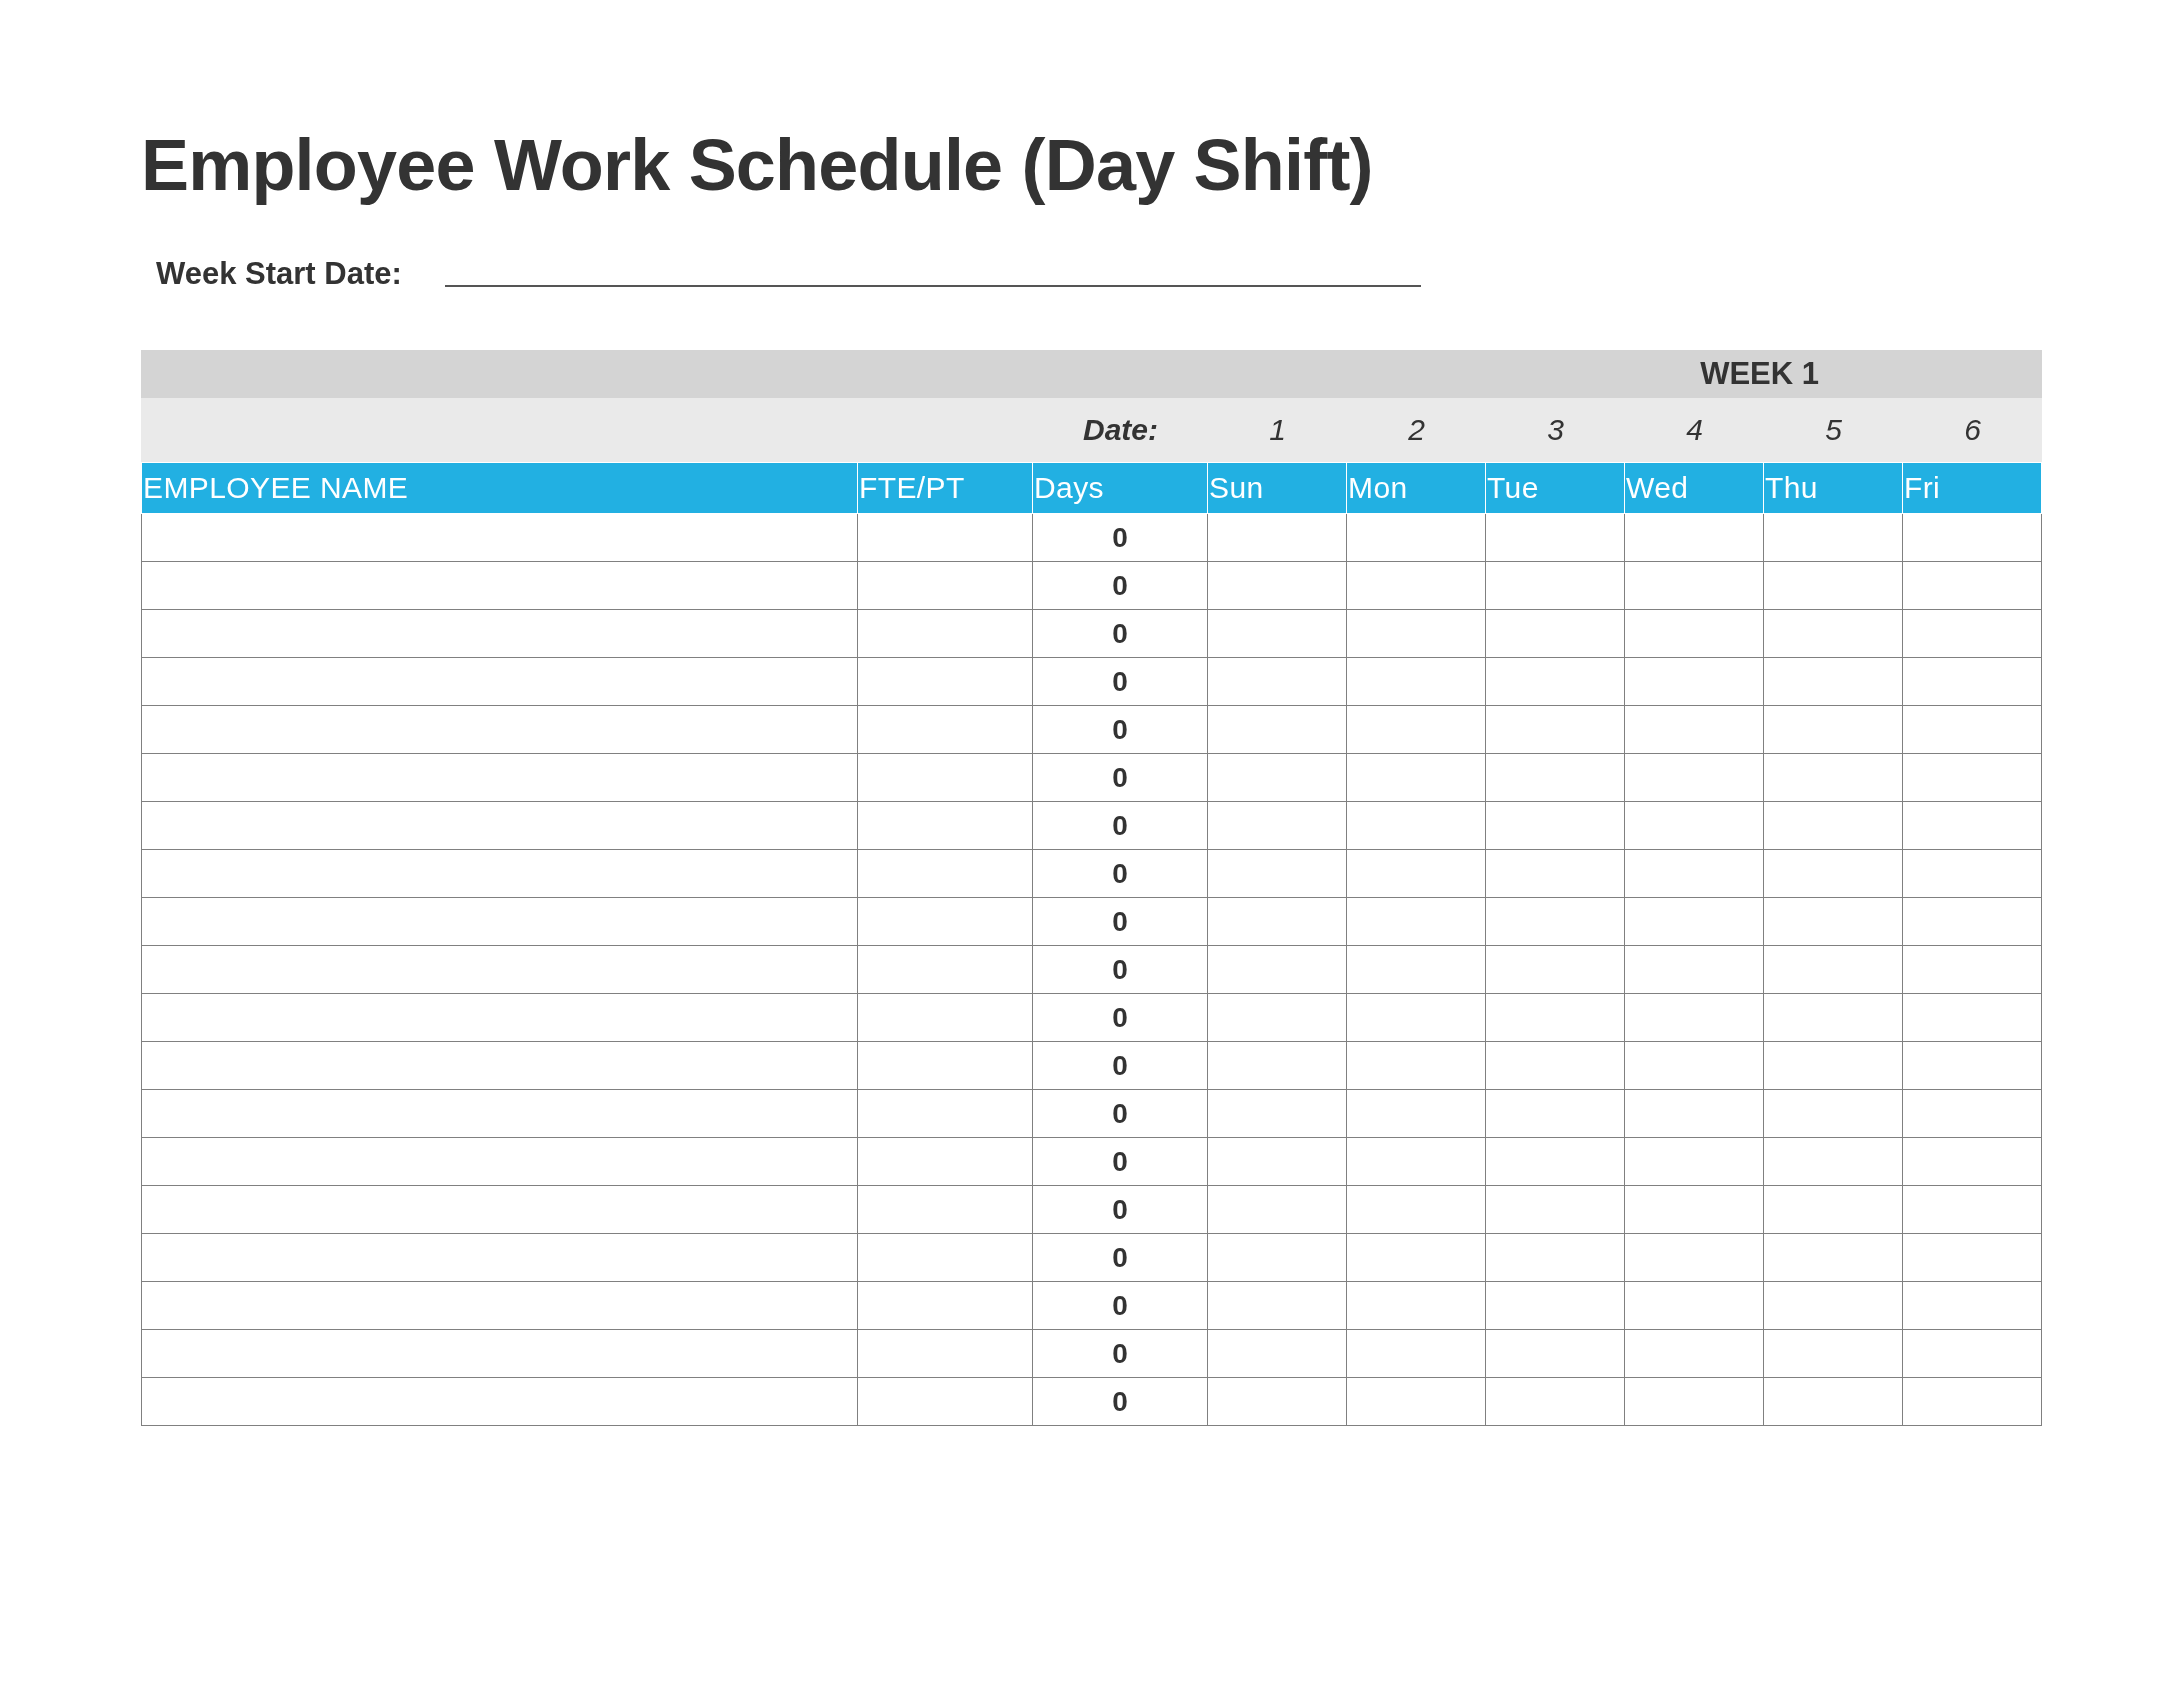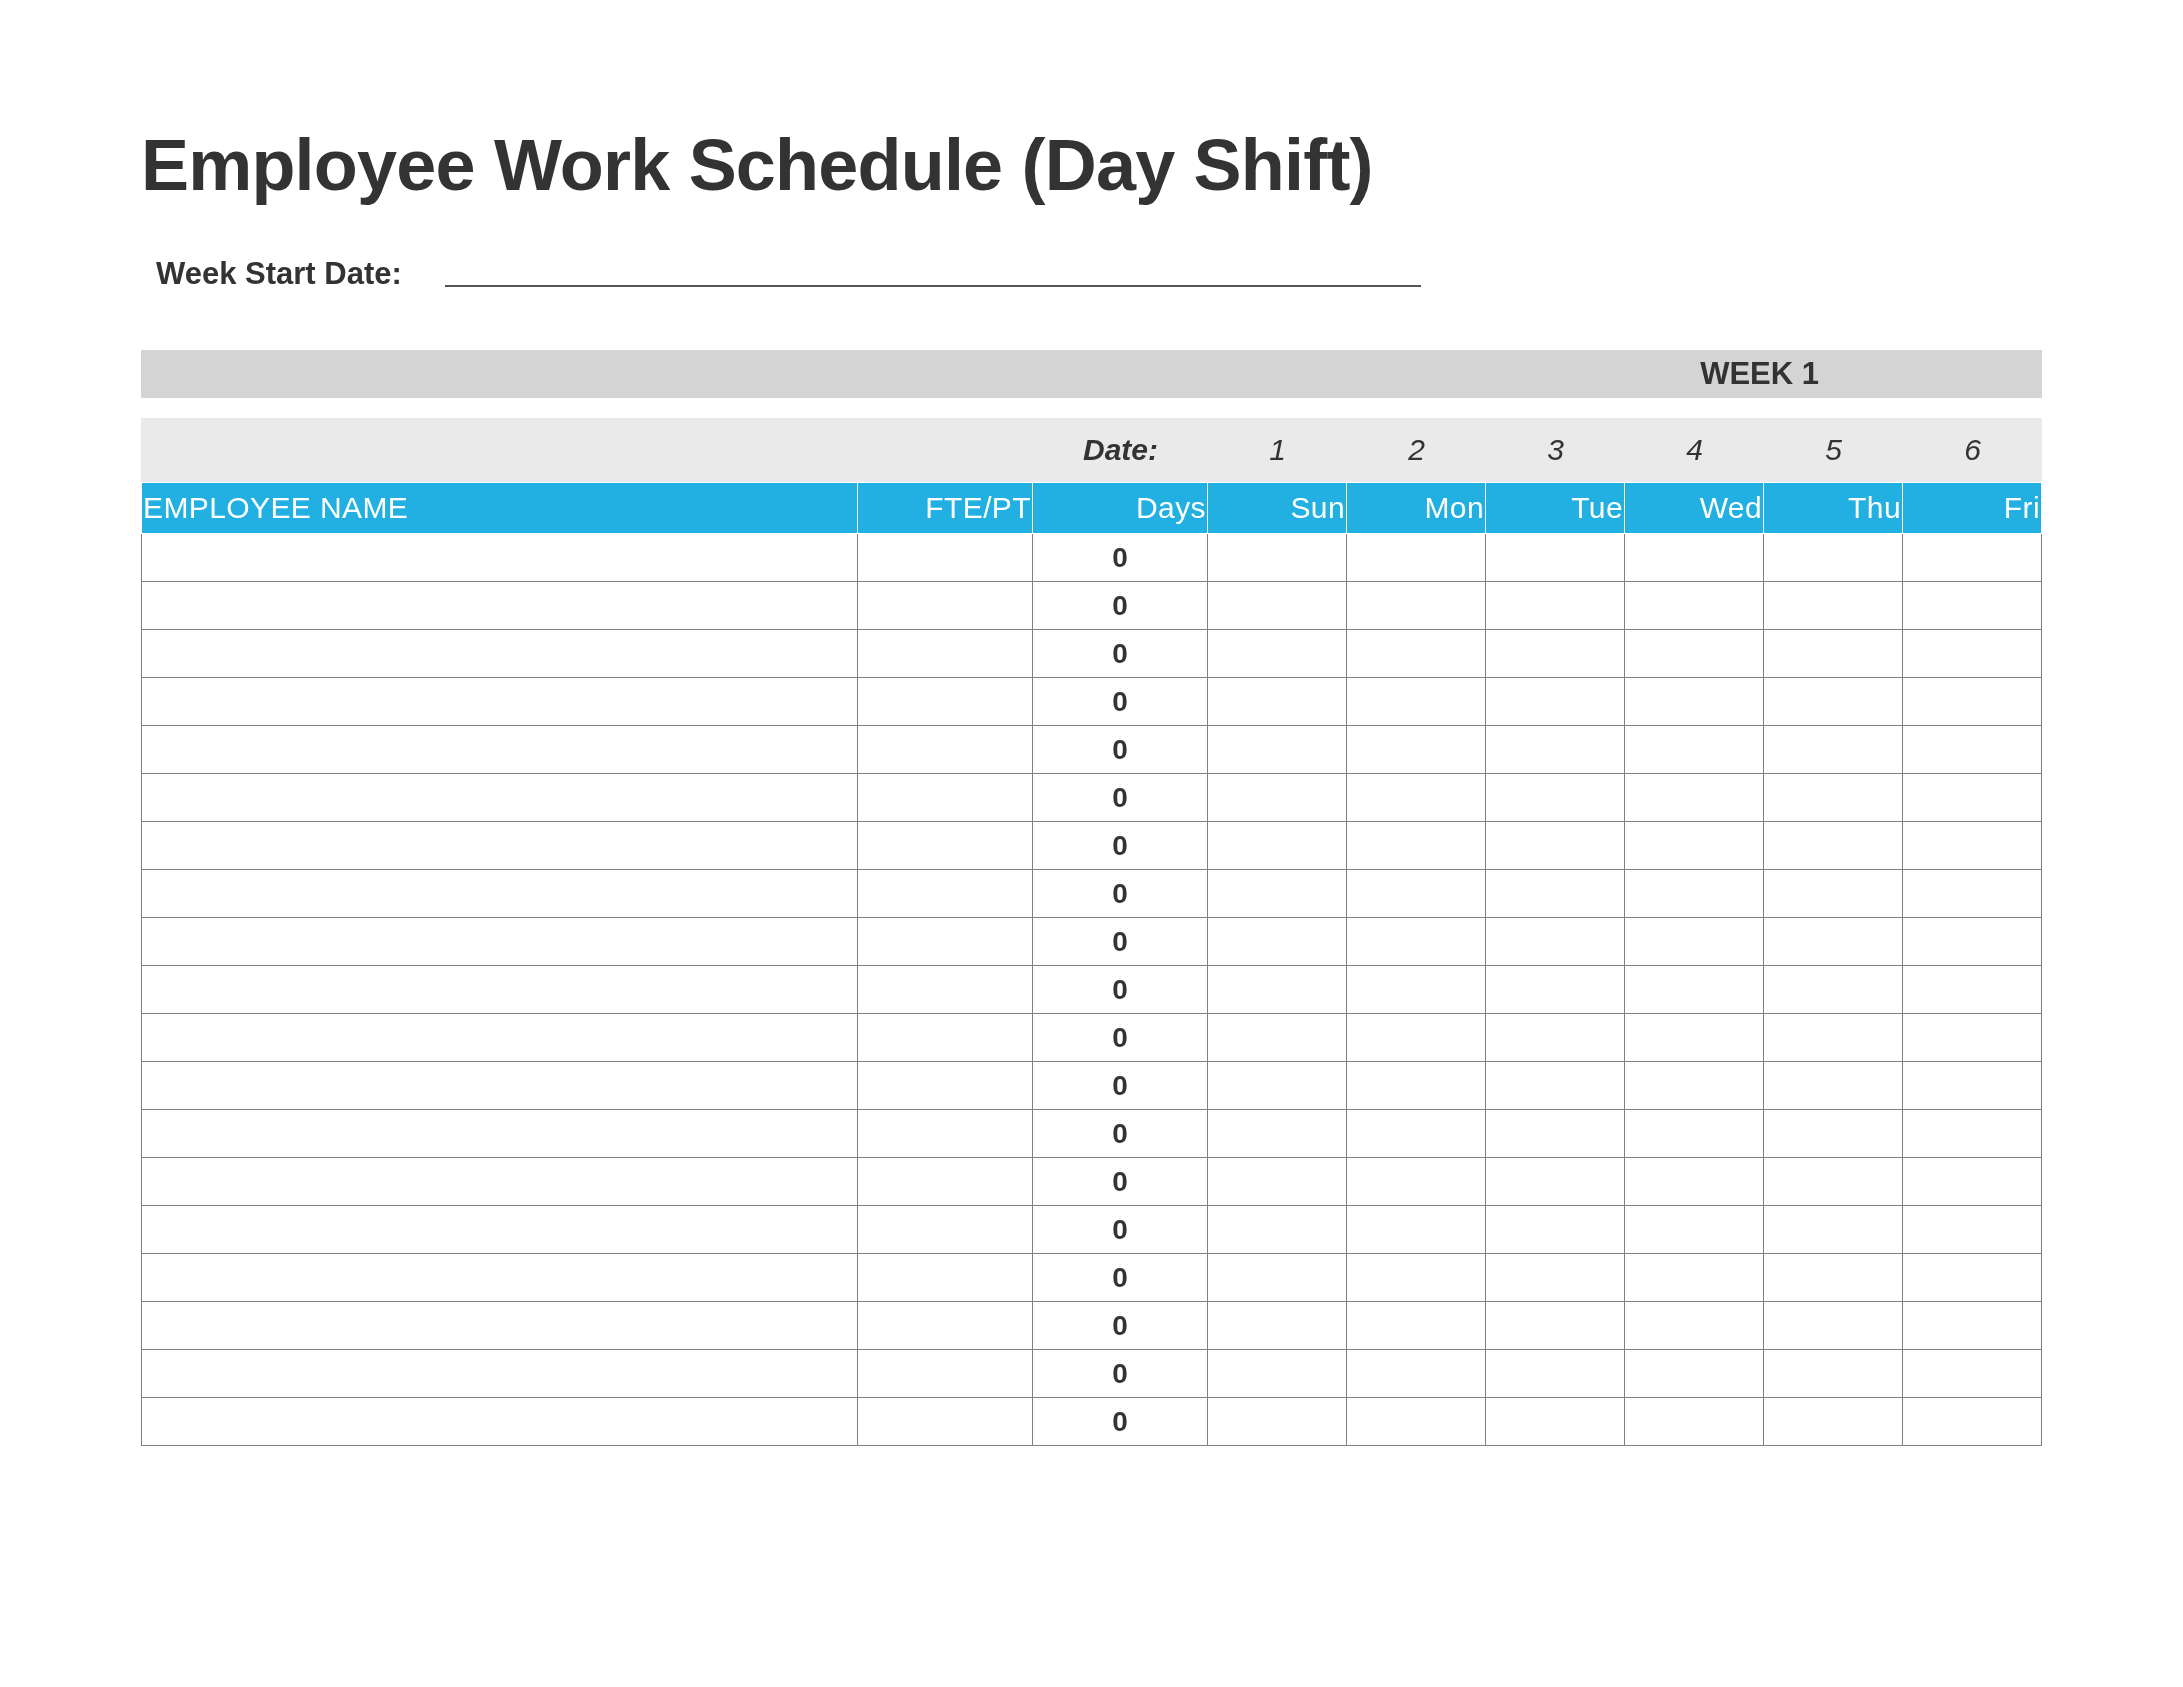--- a/index.html
+++ b/index.html
@@ -50,21 +50,21 @@
   .week-bar {
     height: 48px;
     background: #d4d4d4;
     display: flex;
     align-items: center;
     justify-content: flex-end;
     padding-right: 223px;
     font-size: 31px;
     font-weight: 700;
     color: #333333;
-    margin-bottom: 20px;
+    margin-bottom: 0;
   }
   .date-bar {
     height: 64px;
     background: #eaeaea;
     display: flex;
     align-items: center;
     font-size: 30px;
     font-style: italic;
     color: #333333;
   }
@@ -92,21 +92,21 @@
   table.sched col.days  { width: 175px; }
   table.sched col.day   { width: 139px; }
 
   table.sched thead th {
     background: #22b0e2;
     color: #ffffff;
     font-weight: 400;
     font-size: 30px;
     height: 51px;
     border: 1.7px solid #ffffff;
-    text-align: right;
+    text-align: left;
     letter-spacing: 0.4px;
   }
   table.sched thead th.emp-head {
     text-align: left;
   }
   table.sched tbody td {
     border: 1.7px solid #808080;
     height: 48px;
     font-size: 28px;
     color: #333333;

